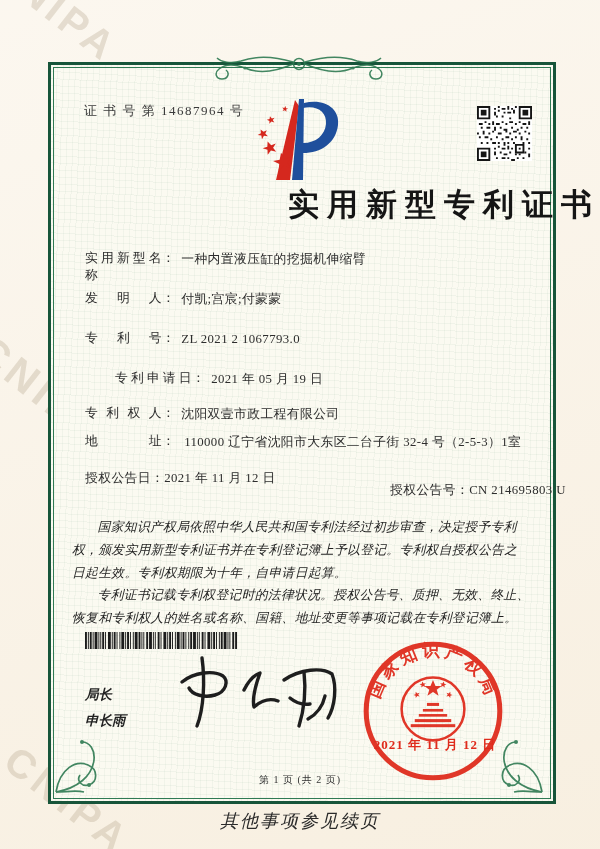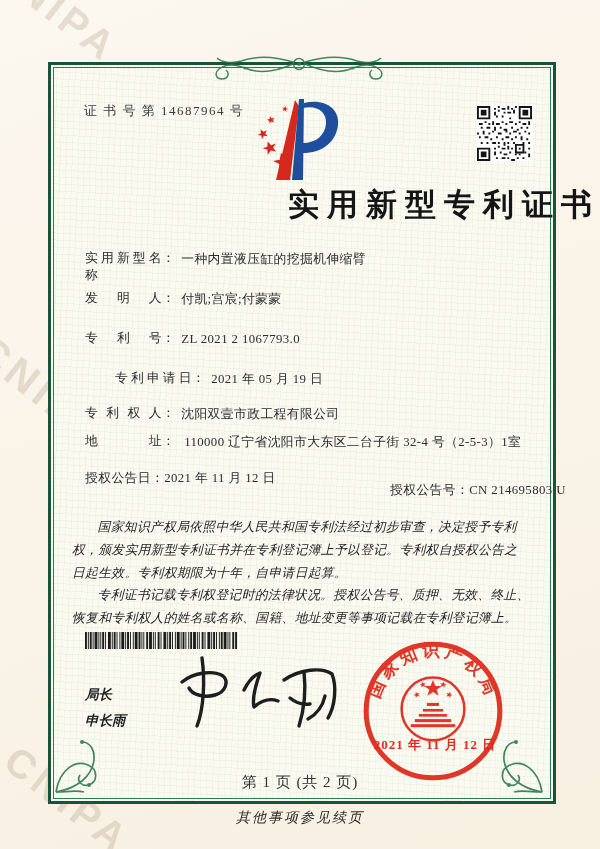--- a/index.html
+++ b/index.html
@@ -44,23 +44,23 @@
   .barcode{position:absolute;left:85px;top:632px;width:153px;height:17px;}
   .officer{position:absolute;left:85px;top:682px;font-family:"Liberation Sans",sans-serif;
     font-weight:700;font-size:13.5px;color:#222;line-height:26px;font-style:italic;}
   .sig{position:absolute;left:152px;top:650px;width:195px;height:100px;}
   .seal{position:absolute;left:352px;top:630px;width:162px;height:162px;opacity:.94;}
   .seal-date{
     position:absolute;left:356px;top:736px;width:158px;text-align:center;
     color:#df2b1c;font-weight:700;font-size:13px;letter-spacing:1px;
   }
   .page-no{position:absolute;left:0;top:773px;width:100%;text-align:center;
-    font-size:15px;letter-spacing:1px;color:#333;}
+    font-size:10px;letter-spacing:1px;color:#333;}
   .cont-note{position:absolute;left:0;top:809px;width:100%;text-align:center;
-    font-size:14px;font-style:italic;letter-spacing:2px;color:#2a2a2a;}
+    font-size:18px;font-style:italic;letter-spacing:2px;color:#2a2a2a;}
   .ornament-top{position:absolute;left:209px;top:50px;width:180px;height:32px;}
   .flourish{position:absolute;width:58px;height:62px;}
   .flourish.bl{left:52px;top:734px;}
   .flourish.br{left:488px;top:734px;transform:scaleX(-1);}
 </style>
 </head>
 <body>
 
 <div id="page">
 

